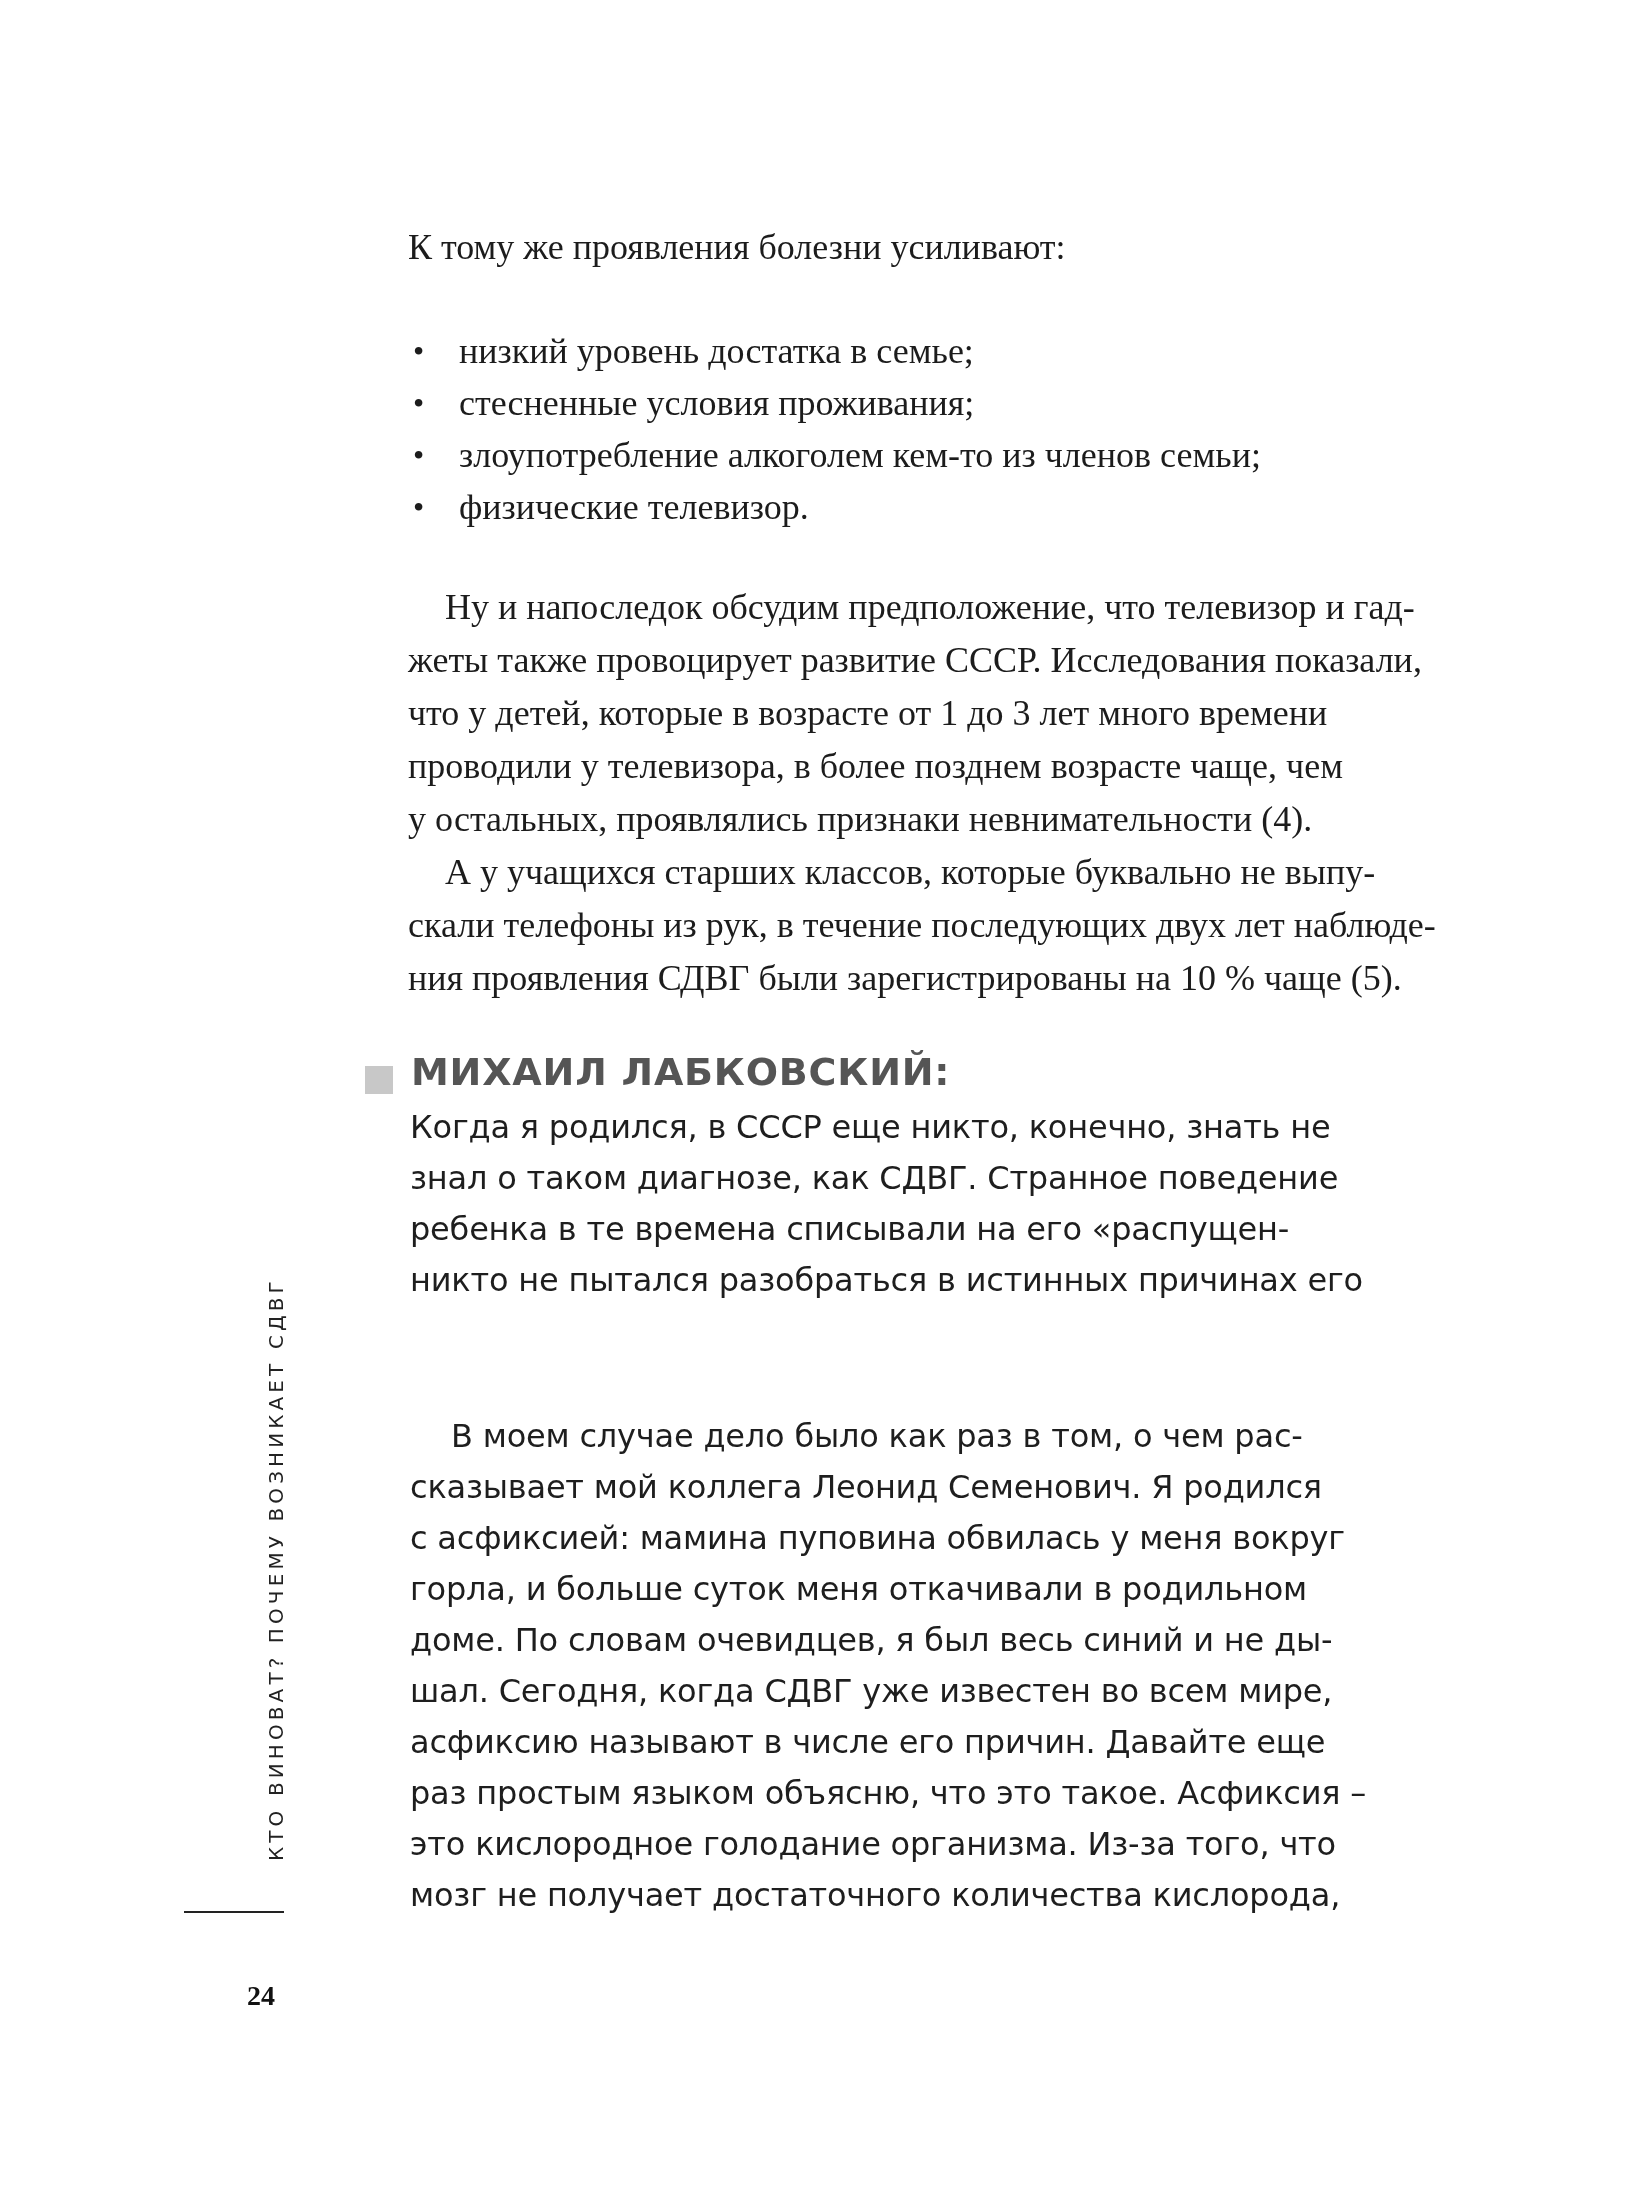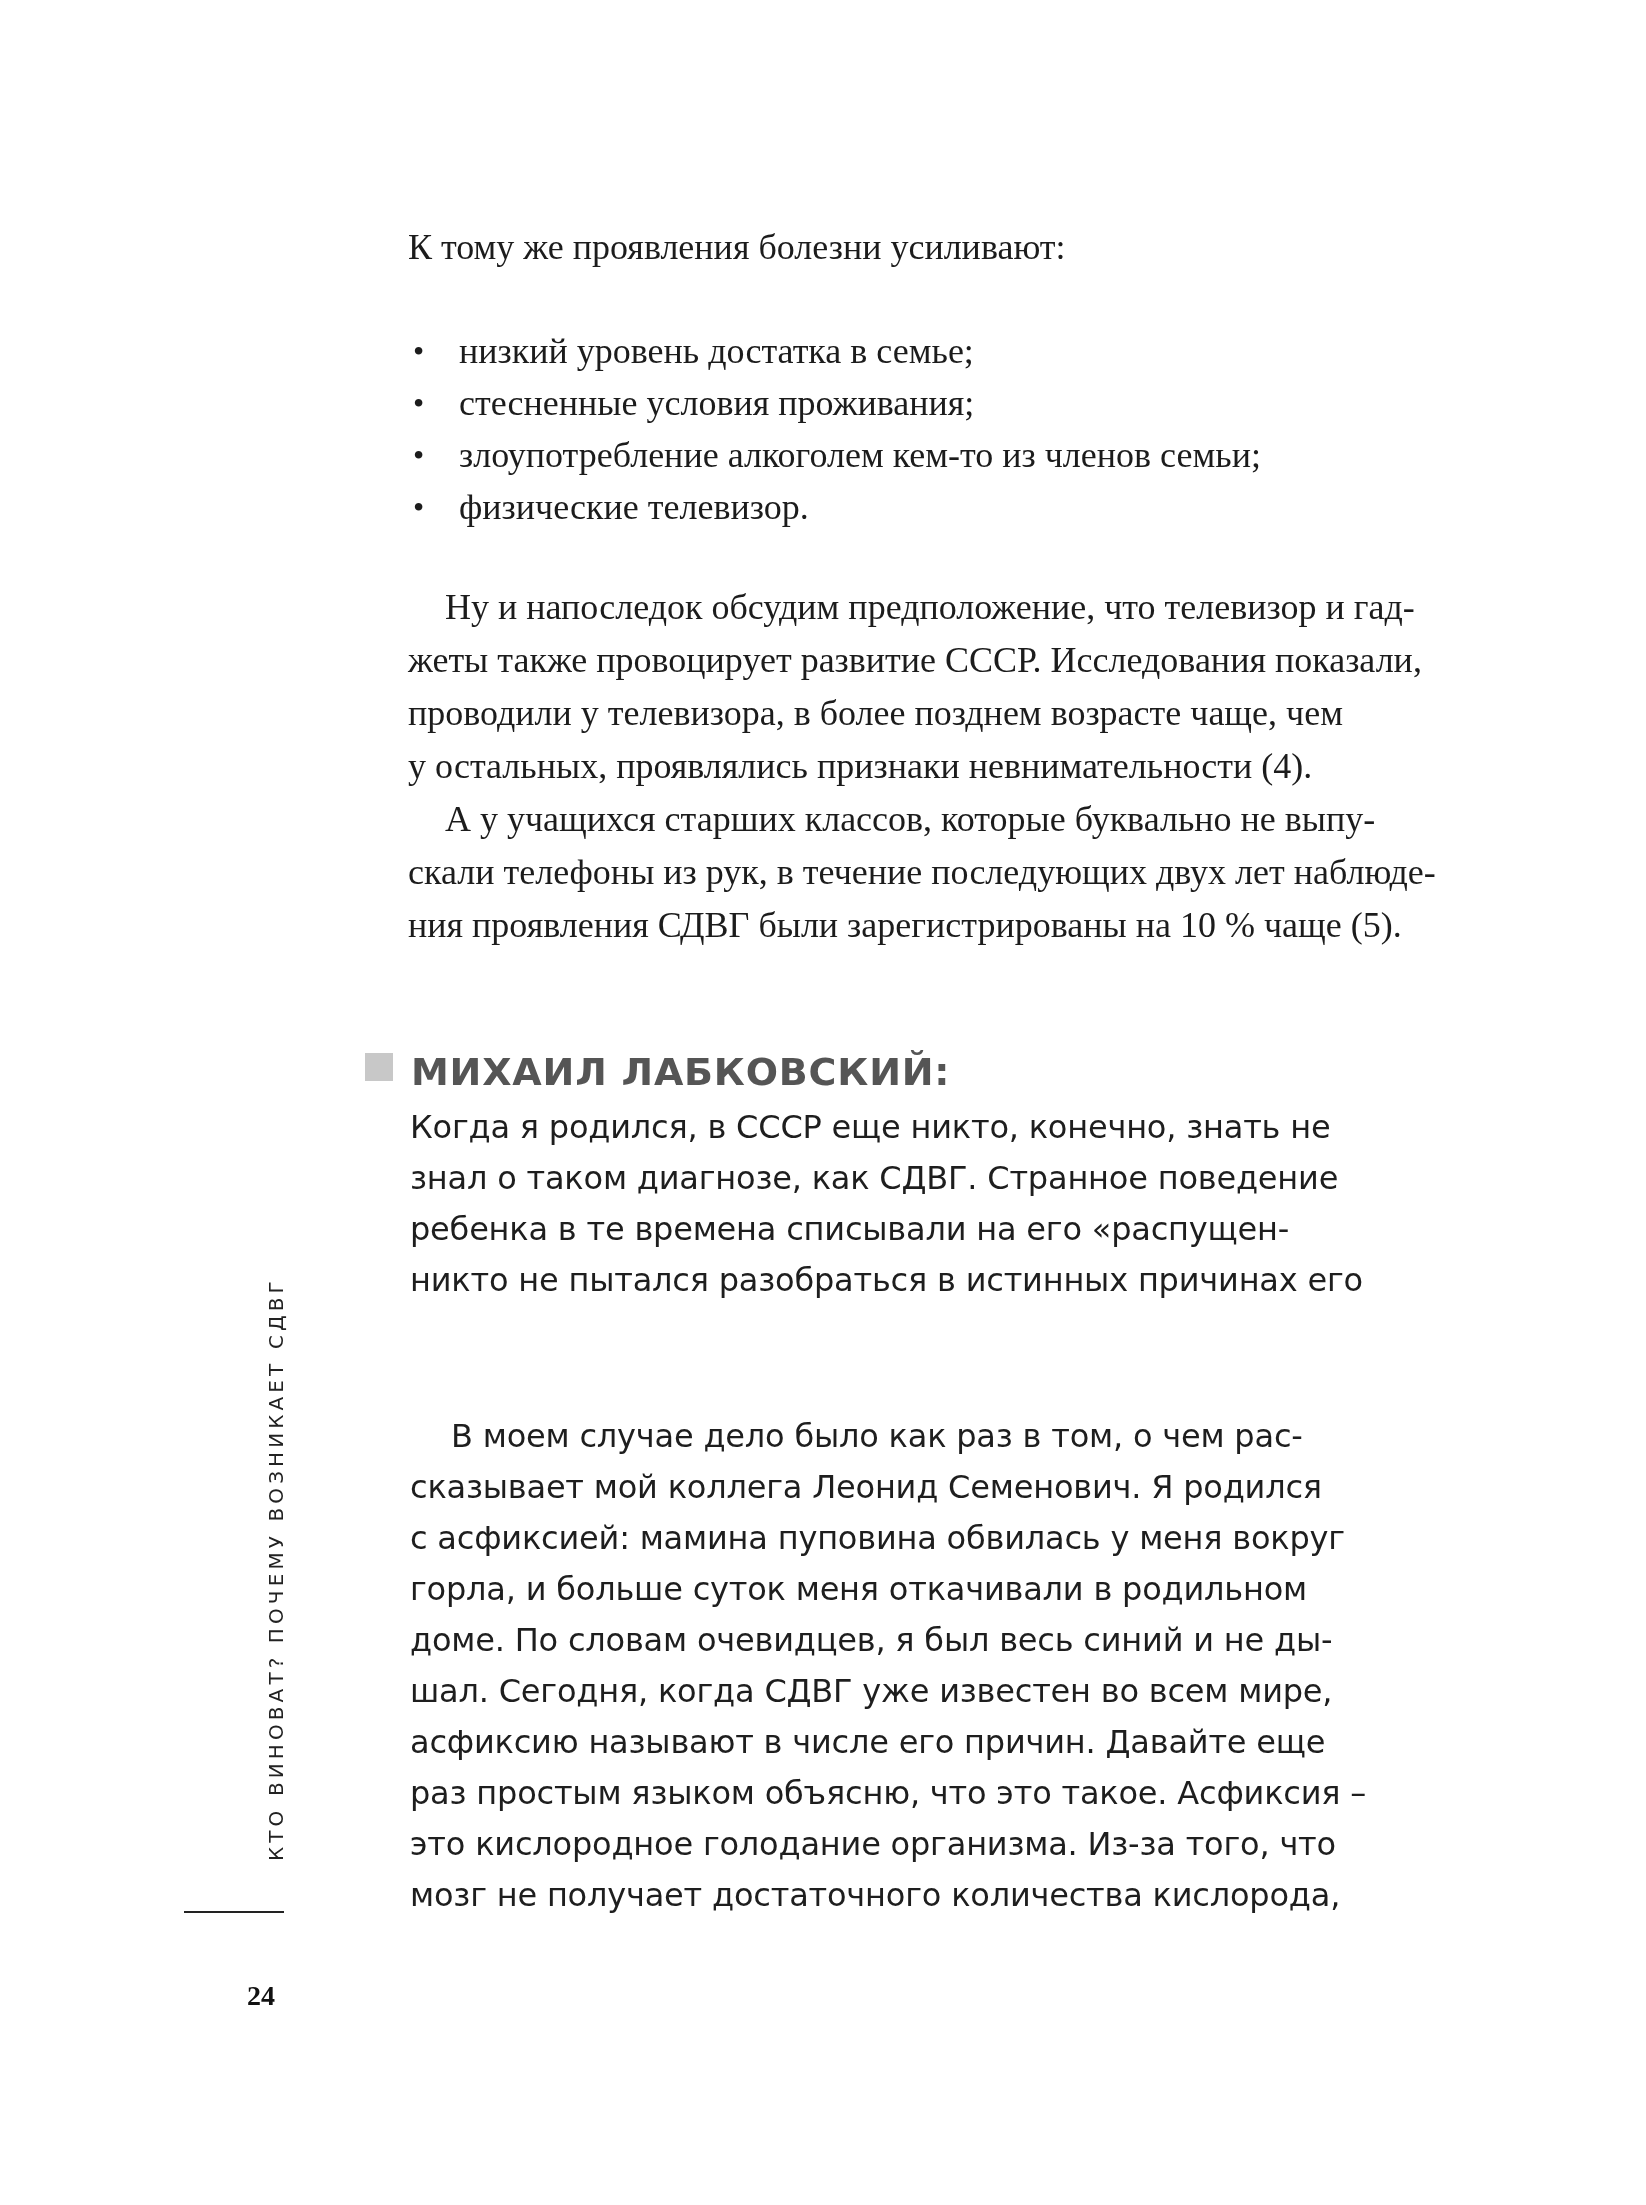--- a/index.html
+++ b/index.html
@@ -17,21 +17,21 @@
     .bullets { top: 325px; margin: 0; padding: 0; list-style: none; line-height: 52px; }
     .bullets li { position: relative; padding-left: 51px; }
     .bullets li .bullet-dot {
       position: absolute; left: 5px; top: 0; font-size: 32px;
     }
     .para-block { top: 581px; line-height: 53px; }
     .line { display: block; white-space: nowrap; }
 
     .heading {
       position: absolute; left: 365px; top: 1050px;
-      display: flex; align-items: flex-start;
+      display: flex; align-items: flex-end;
     }
     .heading-square {
       width: 28px; height: 28px; background: #c8c8c8; margin-right: 18px; margin-top: 3.3px;
     }
     .heading-text {
       font-family: "DejaVu Sans", "Liberation Sans", sans-serif;
       font-weight: bold;
       font-size: 38px;
       letter-spacing: 0.8px;
       color: #555555;
@@ -80,20 +80,21 @@
   <li><span class="bullet-dot">•</span><span>низкий уровень достатка в семье;</span></li>
   <li><span class="bullet-dot">•</span><span>стесненные условия проживания;</span></li>
   <li><span class="bullet-dot">•</span><span>злоупотребление алкоголем кем-то из членов семьи;</span></li>
   <li><span class="bullet-dot">•</span><span>физические телевизор.</span></li>
 </ul>
 
 <div class="serif-block para-block">
   <div>
     <span class="line" style="padding-left:37px">Ну и напоследок обсудим предположение, что телевизор и гад-</span>
     <span class="line">жеты также провоцирует развитие СССР. Исследования показали,</span>
+    <span class="line">что у детей, которые в возрасте от 1 до 3 лет много времени</span>
     <span class="line">проводили у телевизора, в более позднем возрасте чаще, чем</span>
     <span class="line">у остальных, проявлялись признаки невнимательности (4).</span>
   </div>
   <div>
     <span class="line" style="padding-left:37px">А у учащихся старших классов, которые буквально не выпу-</span>
     <span class="line">скали телефоны из рук, в течение последующих двух лет наблюде-</span>
     <span class="line">ния проявления СДВГ были зарегистрированы на 10 % чаще (5).</span>
   </div>
 </div>
 

